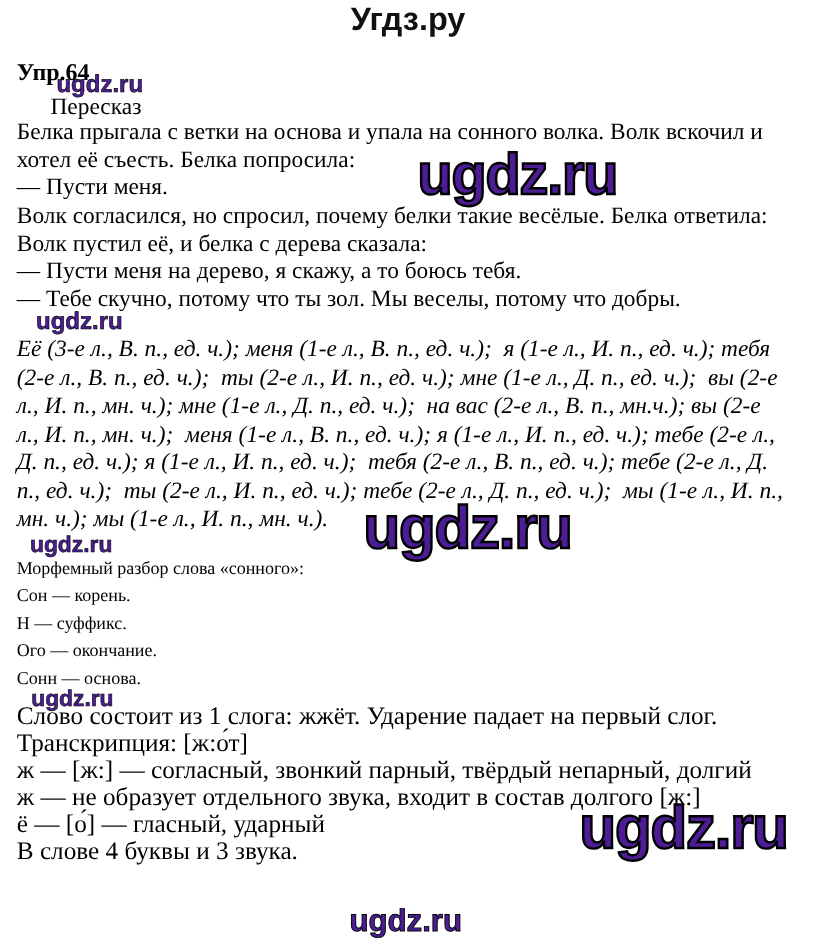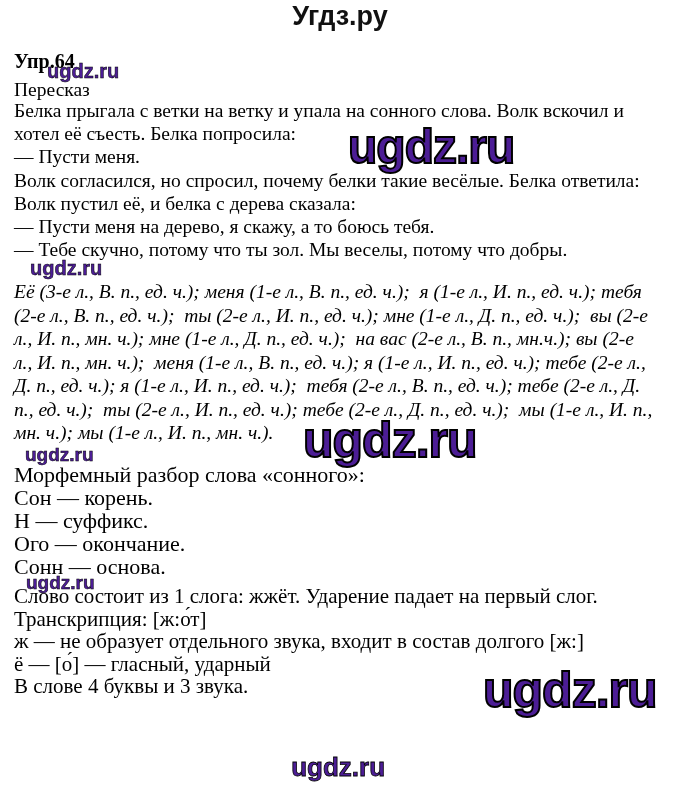--- a/index.html
+++ b/index.html
@@ -24,24 +24,24 @@
   }
   .block { position: absolute; left: 14px; }
   .line { white-space: pre; }
 
   .exercise-number {
     top: 50px;
     font-weight: bold;
     font-size: 20px;
     line-height: 23px;
   }
-  .retelling { top: 78px; font-size: 19.5px; line-height: 23px; }
+  .retelling { top: 78px; font-size: 19.5px; line-height: 23px; margin-left: 28px; }
   .story    { top: 99px;  font-size: 19.5px; line-height: 23.2px; }
   .pronouns { top: 280px; font-size: 19.5px; line-height: 23.5px; font-style: italic; }
-  .morph    { top: 463px; font-size: 22px; line-height: 23px; }
+  .morph    { top: 463px; font-size: 15px; line-height: 23px; }
   .phon     { top: 585px; font-size: 21px; line-height: 22.5px; }
 
   .wm {
     position: absolute;
     font-family: "Liberation Sans", sans-serif;
     font-weight: bold;
     color: #4c1d95;
     line-height: 1;
     white-space: pre;
   }
@@ -65,21 +65,21 @@
 
   <div class="site-header">Угдз.ру</div>
 
   <div class="block exercise-number">Упр.64</div>
 
   <div class="wm wm-small wm-s1">ugdz.ru</div>
 
   <div class="block retelling">Пересказ</div>
 
   <div class="block story">
-    <div class="line">Белка прыгала с ветки на ветку и упала на сонного слова. Волк вскочил и</div>
+    <div class="line">Белка прыгала с ветки на основа и упала на сонного волка. Волк вскочил и</div>
     <div class="line">хотел её съесть. Белка попросила:</div>
     <div class="line">— Пусти меня.</div>
     <div class="line">Волк согласился, но спросил, почему белки такие весёлые. Белка ответила:</div>
     <div class="line">Волк пустил её, и белка с дерева сказала:</div>
     <div class="line">— Пусти меня на дерево, я скажу, а то боюсь тебя.</div>
     <div class="line">— Тебе скучно, потому что ты зол. Мы веселы, потому что добры.</div>
   </div>
 
   <div class="wm wm-large wm-l1">ugdz.ru</div>
 
@@ -105,20 +105,21 @@
     <div class="line">Н — суффикс.</div>
     <div class="line">Ого — окончание.</div>
     <div class="line">Сонн — основа.</div>
   </div>
 
   <div class="wm wm-small wm-s4">ugdz.ru</div>
 
   <div class="block phon">
     <div class="line">Слово состоит из 1 слога: жжёт. Ударение падает на первый слог.</div>
     <div class="line">Транскрипция: [ж:о́т]</div>
+    <div class="line">ж — [ж:] — согласный, звонкий парный, твёрдый непарный, долгий</div>
     <div class="line">ж — не образует отдельного звука, входит в состав долгого [ж:]</div>
     <div class="line">ё — [о́] — гласный, ударный</div>
     <div class="line">В слове 4 буквы и 3 звука.</div>
   </div>
 
   <div class="wm wm-large wm-l3">ugdz.ru</div>
 
   <div class="wm wm-bottom wm-b">ugdz.ru</div>
 
 </div>

